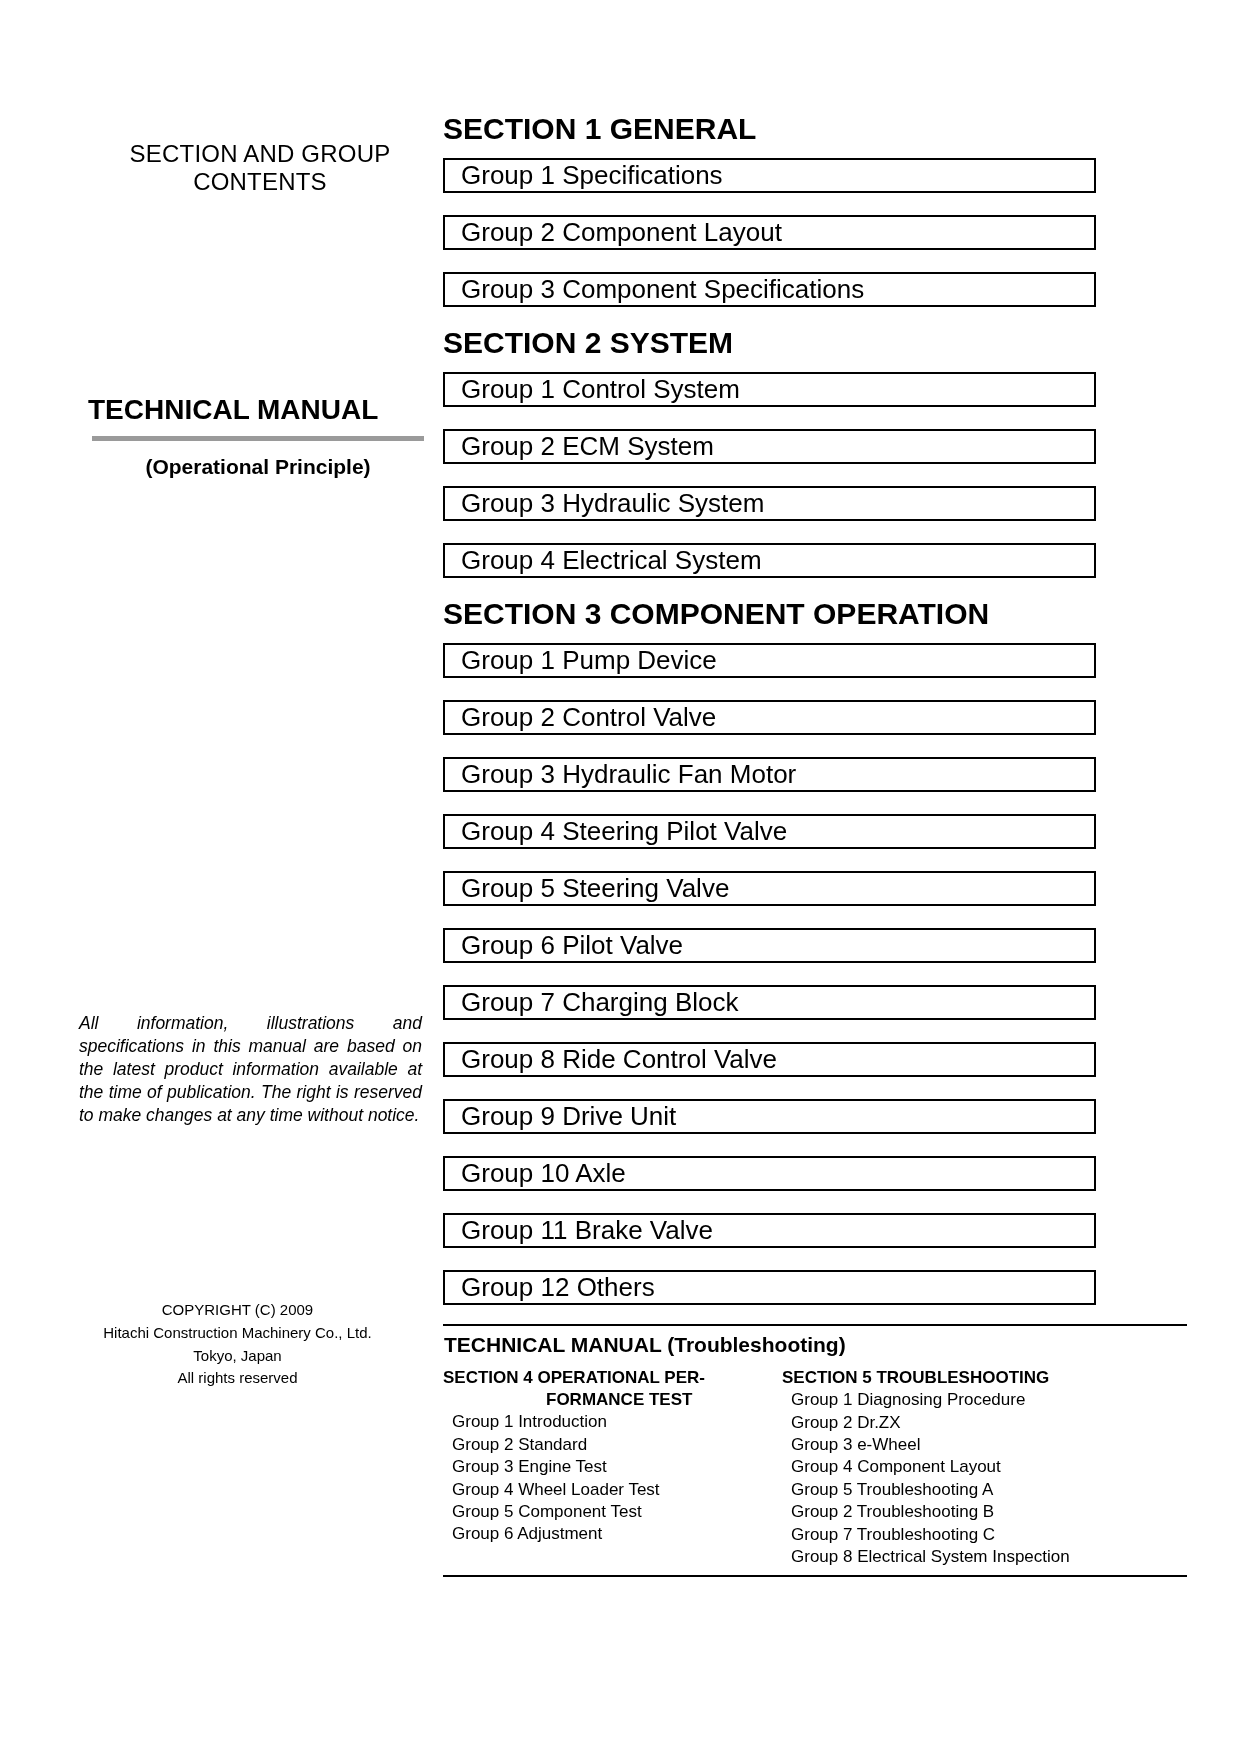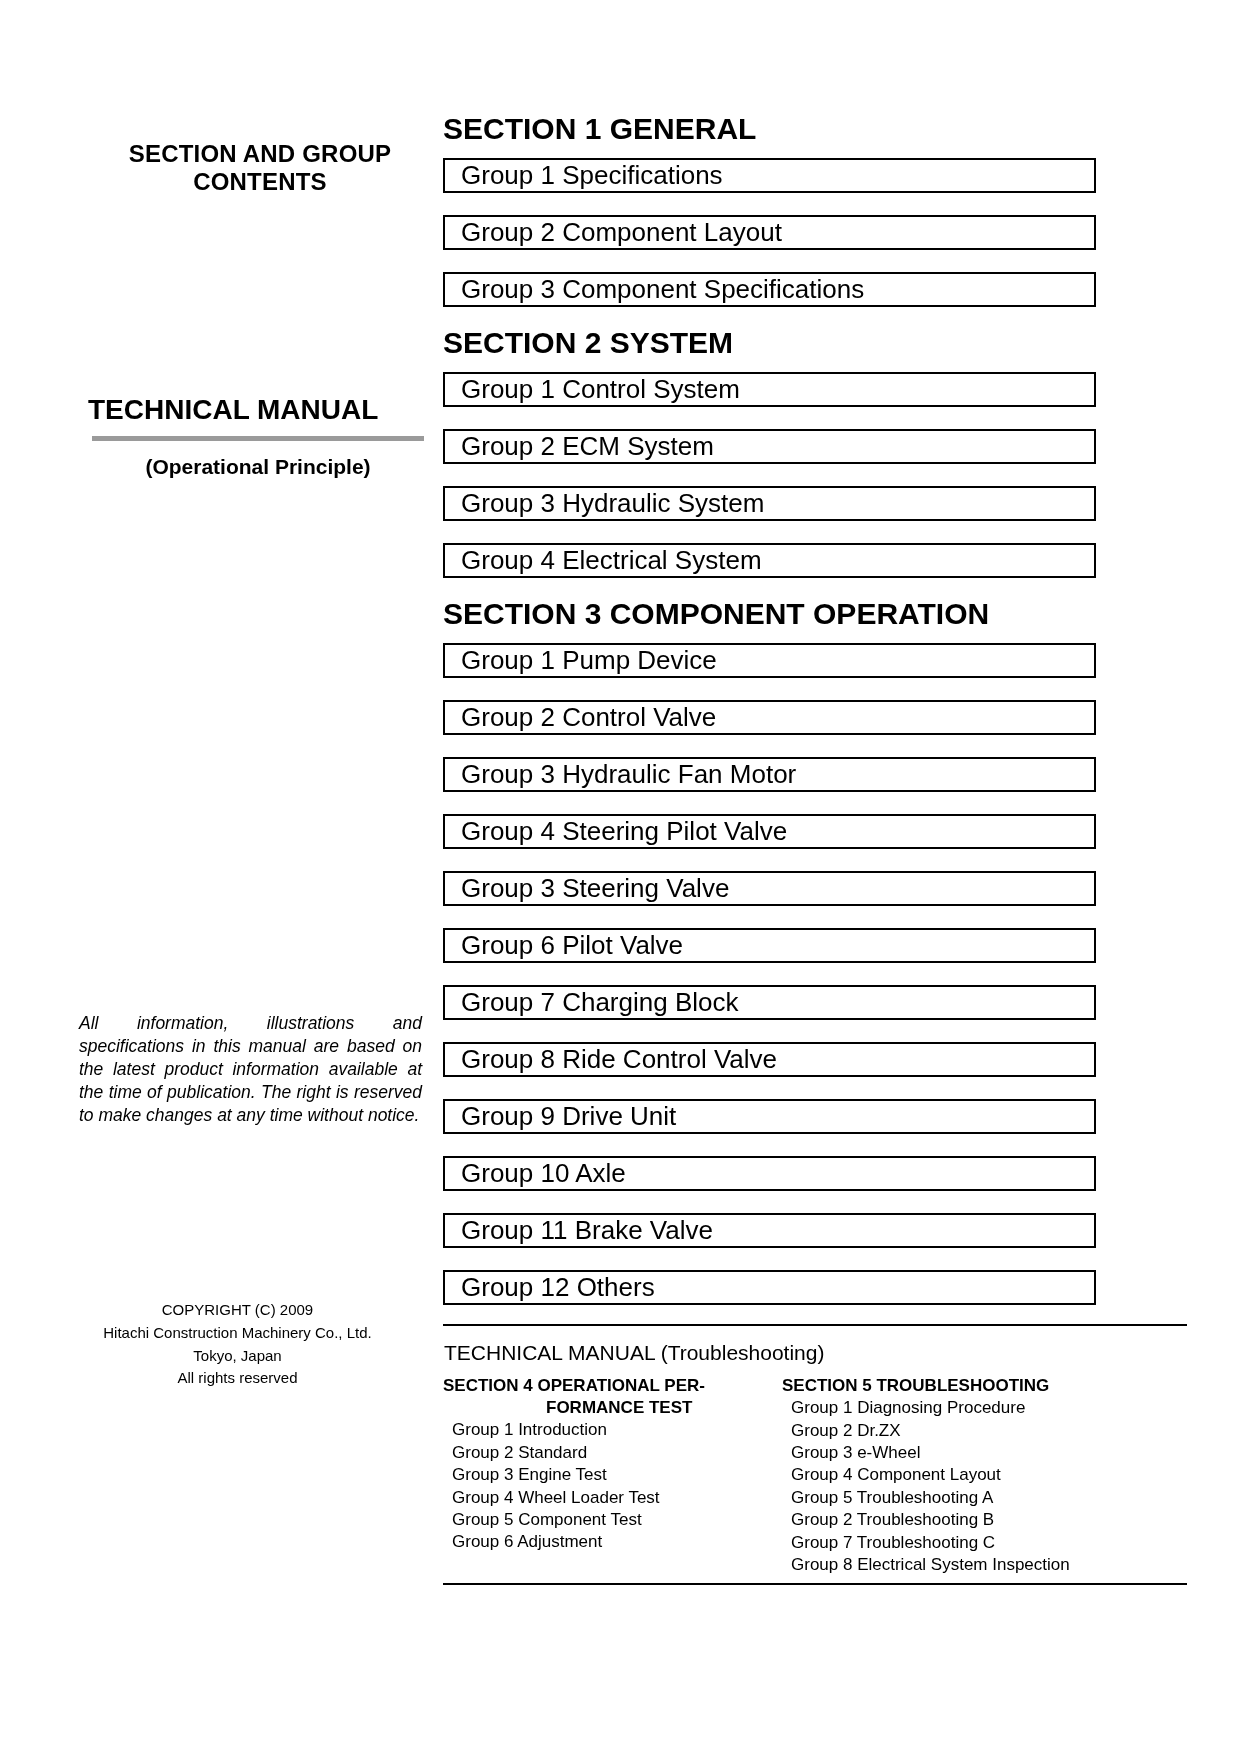--- a/index.html
+++ b/index.html
@@ -17,21 +17,21 @@
   }
 
   
   .contents-title {
     position: absolute;
     left: 105px;
     top: 140px;
     width: 310px;
     text-align: center;
     font-size: 24px;
-    font-weight: bold;
+    font-weight: normal;
     line-height: 1.18;
     white-space: pre-line;
     letter-spacing: 0.2px;
   }
   .manual-title {
     position: absolute;
     left: 88px;
     top: 394px;
     width: 340px;
     font-size: 28px;
@@ -110,22 +110,22 @@
   }
 
   
   .ts-rule {
     border: none;
     border-top: 2px solid #000000;
     margin: 13px 0 0 0;
   }
   .ts-title {
     font-size: 21px;
-    font-weight: normal;
-    margin: 15px 0 10px 1px;
+    font-weight: bold;
+    margin: 7px 0 10px 1px;
   }
   .ts-cols { display: flex; gap: 17px; }
   .ts-col-left { width: 322px; }
   .ts-col-right { flex: 1; }
   .ts-heading {
     font-size: 17px;
     font-weight: bold;
     line-height: 1.3;
   }
   .ts-heading-line2 { padding-left: 103px; }
@@ -207,21 +207,21 @@
   </div>
   <div class="group-row">
     <div class="group-box">Group 3 Hydraulic Fan Motor</div>
     <div class="group-tab" style="background: rgb(0, 0, 0);"></div>
   </div>
   <div class="group-row">
     <div class="group-box">Group 4 Steering Pilot Valve</div>
     <div class="group-tab" style="background: rgb(0, 0, 0);"></div>
   </div>
   <div class="group-row">
-    <div class="group-box">Group 3 Steering Valve</div>
+    <div class="group-box">Group 5 Steering Valve</div>
     <div class="group-tab" style="background: rgb(0, 0, 0);"></div>
   </div>
   <div class="group-row">
     <div class="group-box">Group 6 Pilot Valve</div>
     <div class="group-tab" style="background: rgb(0, 0, 0);"></div>
   </div>
   <div class="group-row">
     <div class="group-box">Group 7 Charging Block</div>
     <div class="group-tab" style="background: rgb(0, 0, 0);"></div>
   </div>

